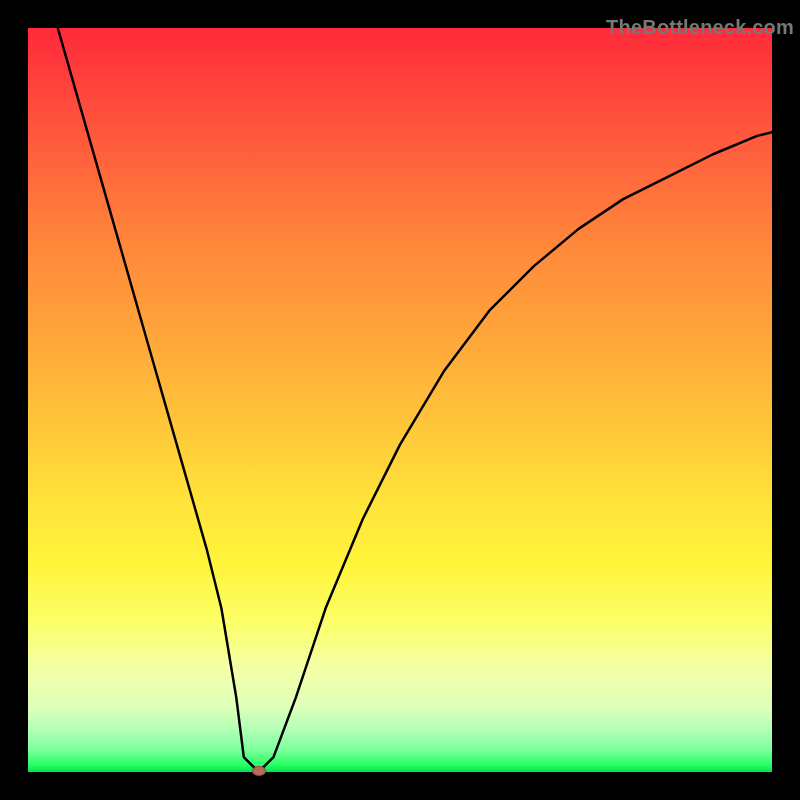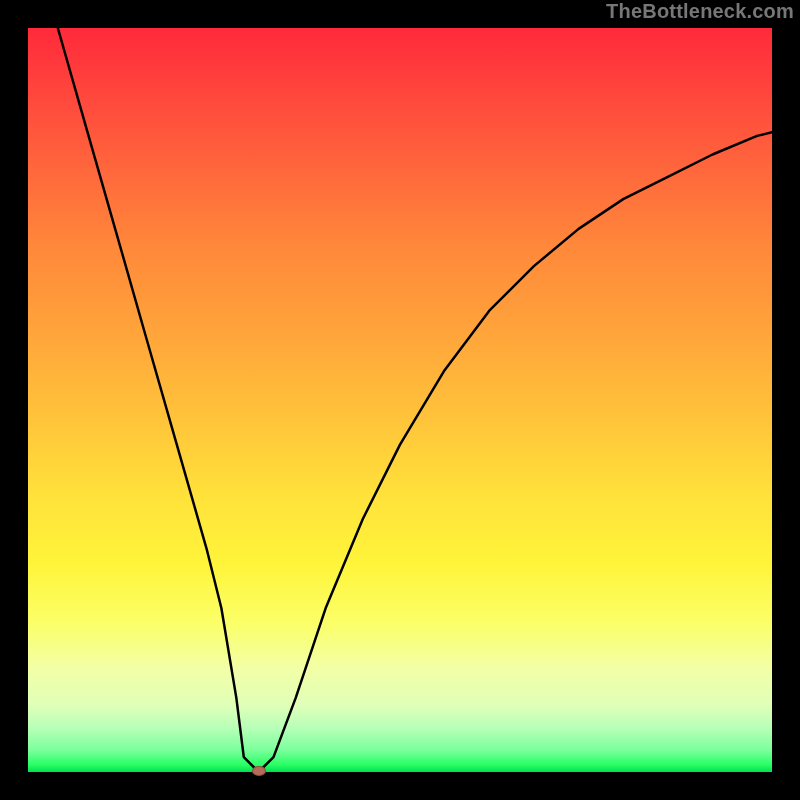--- a/index.html
+++ b/index.html
@@ -38,21 +38,21 @@
       #f3ffa6 86%,
       #e0ffb8 91%,
       #b8ffb8 94%,
       #7dff9c 97%,
       #2aff66 99%,
       #00e050 100%
     );
   }
   .watermark {
     position: absolute;
-    top: 0;
+    top: 16px;
     right: 6px;
     color: #777;
     font-size: 20px;
     font-weight: 600;
     letter-spacing: 0.2px;
     user-select: none;
   }
   svg.curve {
     position: absolute;
     top: 0;

